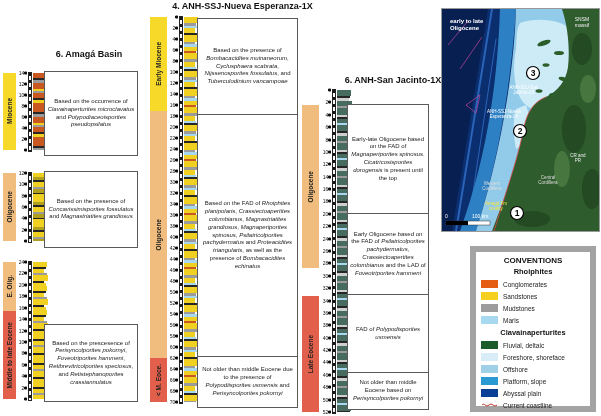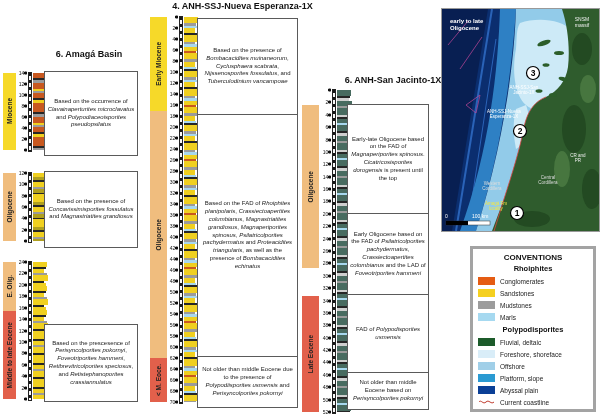--- a/index.html
+++ b/index.html
@@ -11,21 +11,21 @@
   .tick-label{position:absolute;font-size:5px;color:#111;text-align:right;width:14px;transform:translateY(-50%);line-height:1;}
   .tick-mark{position:absolute;background:#111;width:3px;height:2px;transform:translateY(-50%);}
   .barcode{position:absolute;width:4px;box-sizing:border-box;border:1px solid #222;
     background:repeating-linear-gradient(to bottom,#161616 0 3px,#f8f8f8 3px 7px);}
   .lith-seg{position:absolute;}
   .abox{position:absolute;background:#fff;border:1px solid #5a5a5a;box-sizing:border-box;
     display:flex;align-items:center;justify-content:center;text-align:center;
     font-size:6px;line-height:1.3;color:#222;padding:2px;}
   .abox .inner{width:100%;}
   .legend{position:absolute;left:470px;top:246px;width:126px;height:166px;background:#fff;
-    border:3px solid #a3a3a3;box-sizing:border-box;padding:3px 5px;}
+    border:6px solid #a3a3a3;box-sizing:border-box;padding:3px 5px;}
   .legend-title{font-size:8px;font-weight:bold;text-align:center;margin:1px 0 2px 0;}
   .legend-sub{font-size:7.5px;font-weight:bold;text-align:center;margin:2px 0 2px 0;}
   .legend-item{display:flex;align-items:center;height:12px;}
   .swatch{width:17px;height:8px;margin-right:5px;flex:0 0 auto;}
   .legend-label{font-size:6.5px;color:#222;}
   .map-wrap{position:absolute;left:441px;top:8px;width:159px;height:224px;border:1px solid #999;box-sizing:border-box;}
 </style>
 </head>
 <body>
 
@@ -632,21 +632,21 @@
         </div>
         <div class="legend-item">
           <div class="swatch" style="background: rgb(156, 156, 156);"></div>
           <div class="legend-label">Mudstones</div>
         </div>
         <div class="legend-item">
           <div class="swatch" style="background: rgb(166, 217, 240);"></div>
           <div class="legend-label">Marls</div>
         </div>
       </div>
-    <div class="legend-sub">Polypodisporites</div>
+    <div class="legend-sub">Clavainaperturites</div>
     <div id="paleo-items">
         <div class="legend-item">
           <div class="swatch" style="background: rgb(28, 91, 42);"></div>
           <div class="legend-label">Fluvial, deltaic</div>
         </div>
         <div class="legend-item">
           <div class="swatch" style="background: rgb(217, 237, 248);"></div>
           <div class="legend-label">Foreshore, shoreface</div>
         </div>
         <div class="legend-item">

